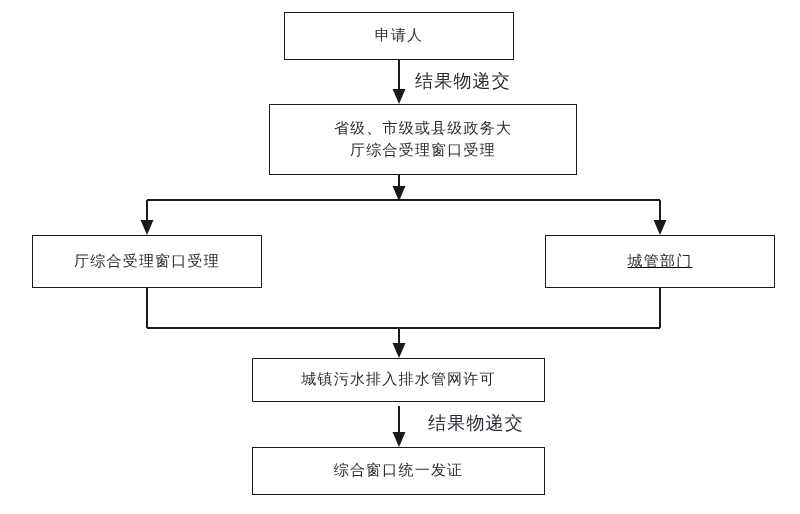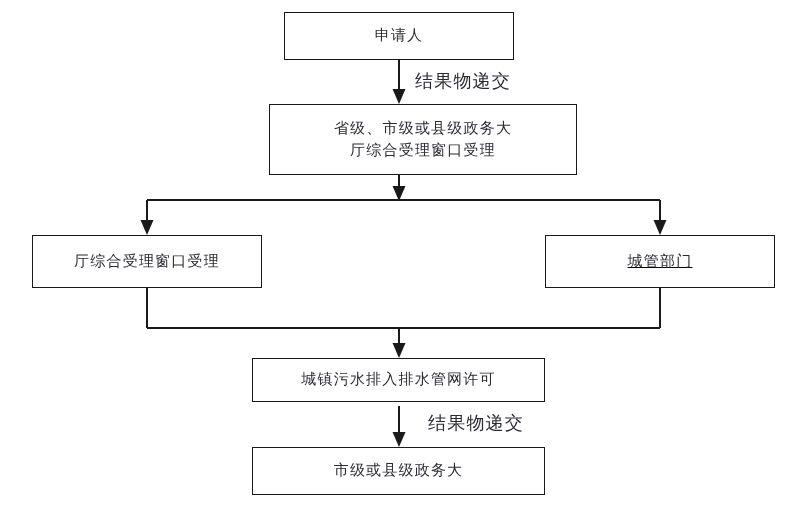--- a/index.html
+++ b/index.html
@@ -119,20 +119,20 @@
 
   <div class="node-box" style="left:545px; top:235px; width:230px; height:53px;text-decoration:underline;">
     <span class="node-label">城管部门</span>
   </div>
 
   <div class="node-box" style="left:252px; top:358px; width:293px; height:44px;">
     <span class="node-label">城镇污水排入排水管网许可</span>
   </div>
 
   <div class="node-box" style="left:252px; top:447px; width:293px; height:48px;">
-    <span class="node-label">市级或县级政务大</span>
+    <span class="node-label">综合窗口统一发证</span>
   </div>
 
   <div class="edge-label" style="left:415px; top:69px;">结果物递交</div>
 
   <div class="edge-label" style="left:428px; top:411px;">结果物递交</div>
 
 </div>
 
 </body></html>

